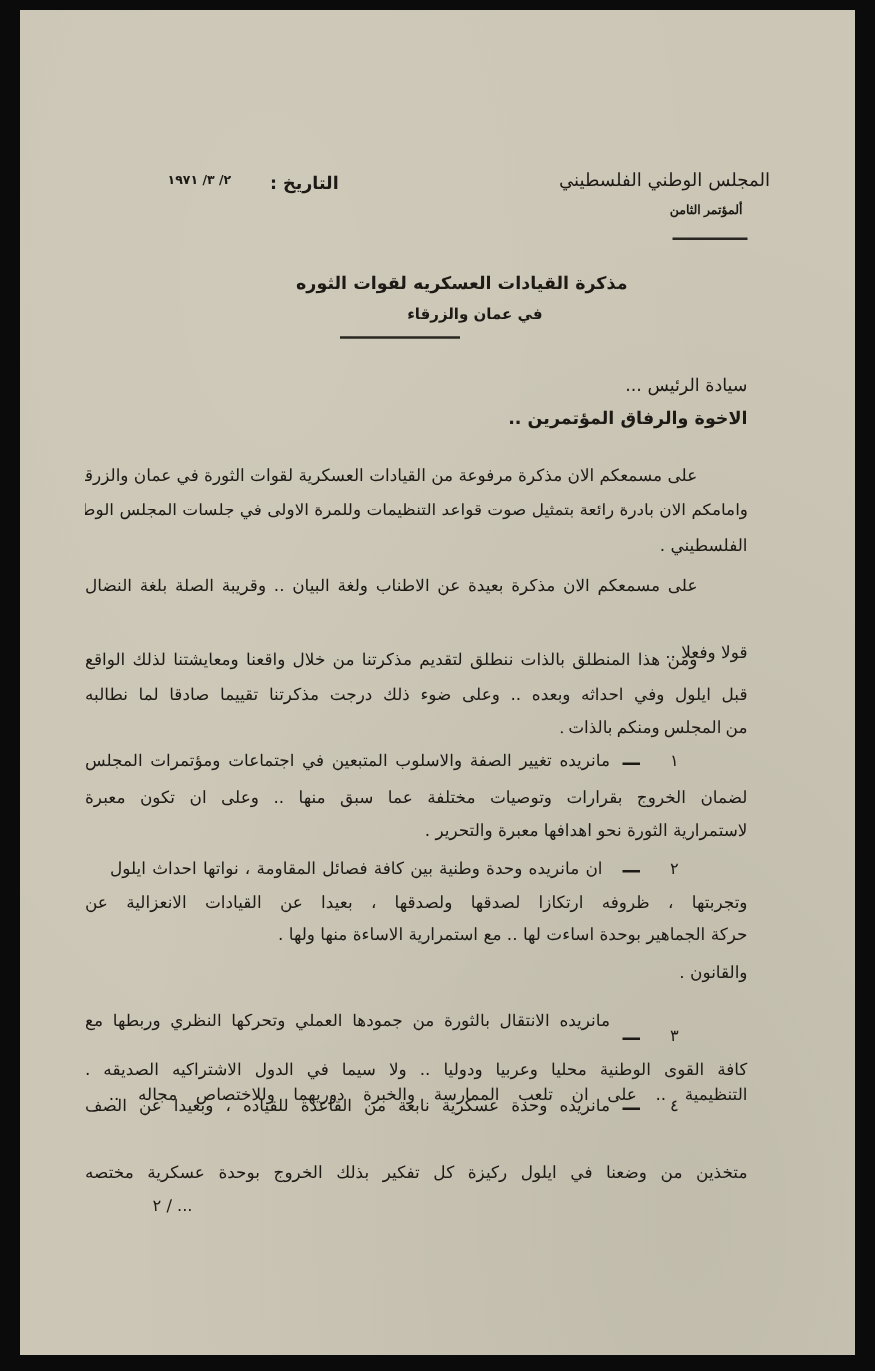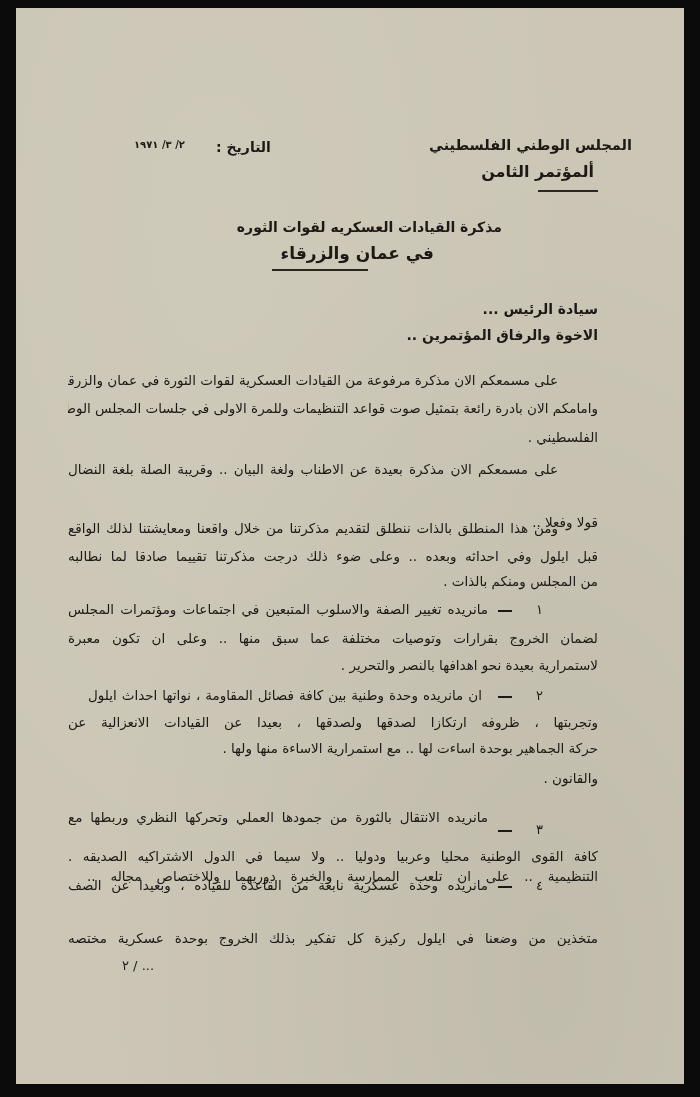--- a/index.html
+++ b/index.html
@@ -16,50 +16,50 @@
   .txt { position:absolute; direction:rtl; color:#1d1a16; font-size:13.5px; white-space:nowrap; line-height:1; }
   .line { position:absolute; height:1.5px; background:#2a2722; }
   .num { position:absolute; color:#1d1a16; font-size:13px; }
   .dash { position:absolute; height:2px; width:14px; background:#1d1a16; }
 </style>
 </head>
 <body>
 
 <div class="page">
 
-  <div class="txt" style="right:52px; top:130px; font-size:14.5px; font-weight:bold;">المجلس الوطني الفلسطيني</div>
-  <div class="txt" style="right:90px; top:156px; font-size:16px; font-weight:bold;">ألمؤتمر الثامن</div>
+  <div class="txt" style="right:68px; top:130px; font-size:14.5px; font-weight:normal;">المجلس الوطني الفلسطيني</div>
+  <div class="txt" style="right:90px; top:156px; font-size:10px; font-weight:bold;font-family:Liberation Serif, serif;">ألمؤتمر الثامن</div>
   <div class="line" style="right:86px; top:182px; width:60px;"></div>
 
   <div class="txt" style="left:200px; top:132px; font-weight:bold; font-size:14px;">التاريخ :</div>
   <div class="txt" style="left:118px; top:132px; font-weight:bold; font-size:10px; direction:ltr;">٢/ ٣/ ١٩٧١</div>
 
   <div class="txt" style="right:182px; top:212px; font-weight:bold; font-size:14px;">مذكرة القيادات العسكريه لقوات الثوره</div>
-  <div class="txt" style="right:250px; top:237px; font-weight:bold; font-size:17px;">في عمان والزرقاء</div>
+  <div class="txt" style="right:250px; top:237px; font-weight:bold; font-size:12px;">في عمان والزرقاء</div>
   <div class="line" style="left:256px; top:261px; width:96px;"></div>
 
-  <div class="txt" style="right:86px; top:294px; font-weight:bold; font-size:14px;">سيادة الرئيس ...</div>
+  <div class="txt" style="right:86px; top:294px; font-weight:normal; font-size:14px;">سيادة الرئيس ...</div>
   <div class="txt" style="right:86px; top:320px; font-weight:bold; font-size:14px;">الاخوة والرفاق المؤتمرين ..</div>
 
   <div class="txt" style="right: 126px; top: 366px; left: 52px; overflow: hidden; text-align: justify; text-align-last: justify;">على مسمعكم الان مذكرة مرفوعة من القيادات العسكرية لقوات الثورة في عمان والزرقاء ..</div>
   <div class="txt" style="right: 86px; top: 394px; left: 52px; overflow: hidden; text-align: justify; text-align-last: justify;">وامامكم الان بادرة رائعة بتمثيل صوت قواعد التنظيمات وللمرة الاولى في جلسات المجلس الوطني</div>
   <div class="txt" style="right:86px; top:423px;">الفلسطيني .</div>
 
   <div class="txt" style="right: 126px; top: 455px; left: 52px; overflow: hidden; text-align: justify; text-align-last: justify;">على مسمعكم الان مذكرة بعيدة عن الاطناب ولغة البيان .. وقريبة الصلة بلغة النضال</div>
   <div class="txt" style="right:86px; top:508px;text-align:right;">قولا وفعلا ..</div>
 
   <div class="txt" style="right: 126px; top: 514px; left: 52px; overflow: hidden; text-align: justify; text-align-last: justify;">ومن هذا المنطلق بالذات ننطلق لتقديم مذكرتنا من خلال واقعنا ومعايشتنا لذلك الواقع</div>
   <div class="txt" style="right: 86px; top: 542px; left: 52px; overflow: hidden; text-align: justify; text-align-last: justify;">قبل ايلول وفي احداثه وبعده .. وعلى ضوء ذلك درجت مذكرتنا تقييما صادقا لما نطالبه</div>
-  <div class="txt" style="right:86px; top:567px;">من المجلس ومنكم بالذات .</div>
+  <div class="txt" style="right:86px; top:567px;font-family:Liberation Serif, serif;">من المجلس ومنكم بالذات .</div>
 
   <div class="num" style="left:520px; top:594px;">١</div>
   <div class="dash" style="left:482px; top:602px;"></div>
   <div class="txt" style="right: 196px; top: 595px; left: 52px; overflow: hidden; text-align: justify; text-align-last: justify;">مانريده تغيير الصفة والاسلوب المتبعين في اجتماعات ومؤتمرات المجلس</div>
   <div class="txt" style="right: 86px; top: 624px; left: 52px; overflow: hidden; text-align: justify; text-align-last: justify;">لضمان الخروج بقرارات وتوصيات مختلفة عما سبق منها .. وعلى ان تكون معبرة</div>
-  <div class="txt" style="right:86px; top:651px;">لاستمرارية بعيدة نحو اهدافها بالنصر والتحرير .</div>
+  <div class="txt" style="right:86px; top:651px;">لاستمرارية الثورة نحو اهدافها معبرة والتحرير .</div>
 
   <div class="num" style="left:520px; top:680px;">٢</div>
   <div class="dash" style="left:482px; top:688px;"></div>
   <div class="txt" style="right: 202px; top: 681px; left: 52px; overflow: hidden; text-align: justify; text-align-last: justify; margin-left: 20px;">ان مانريده وحدة وطنية بين كافة فصائل المقاومة ، نواتها احداث ايلول</div>
   <div class="txt" style="right: 86px; top: 708px; left: 52px; overflow: hidden; text-align: justify; text-align-last: justify;">وتجربتها ، ظروفه ارتكازا لصدقها ولصدقها ، بعيدا عن القيادات الانعزالية عن</div>
   <div class="txt" style="right:86px; top:734px;">حركة الجماهير بوحدة اساءت لها .. مع استمرارية الاساءة منها ولها .</div>
   <div class="txt" style="right:86px; top:764px;">والقانون .</div>
 
   <div class="num" style="left:520px; top:814px;">٣</div>
   <div class="dash" style="left:482px; top:822px;"></div>

